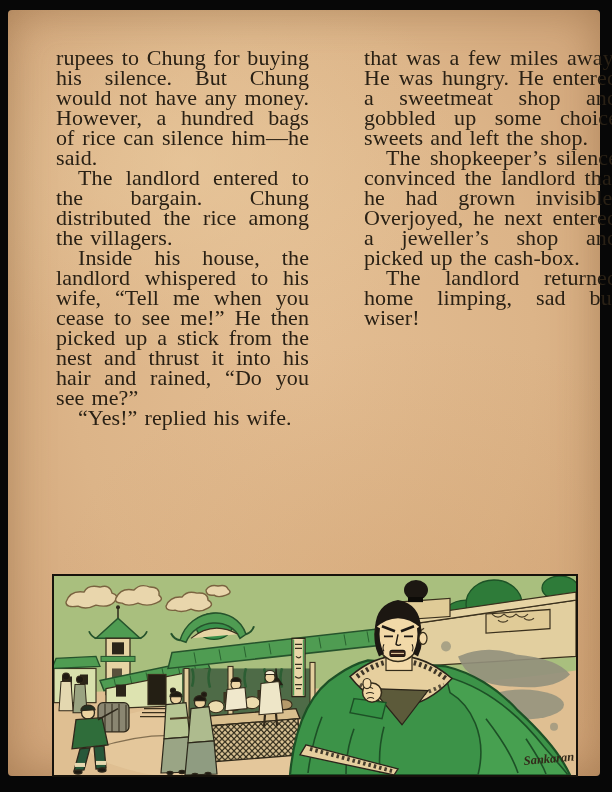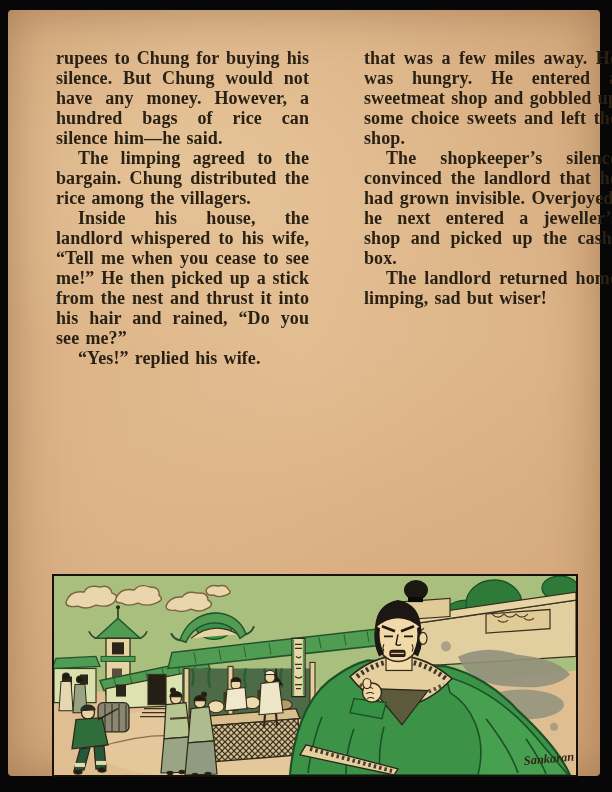--- a/index.html
+++ b/index.html
@@ -12,42 +12,42 @@
     position:absolute;left:8px;top:10px;width:592px;height:766px;
     background:
       radial-gradient(ellipse 420px 300px at 30% 20%, rgba(236,206,162,.55), rgba(0,0,0,0) 70%),
       radial-gradient(ellipse 500px 380px at 70% 80%, rgba(208,160,110,.45), rgba(0,0,0,0) 75%),
       radial-gradient(ellipse at 50% 45%, #e3bd92 0%, #dcb488 55%, #cfa277 100%);
     box-shadow:inset 0 0 45px rgba(110,72,34,.4);
     border-radius:4px;
   }
   .col{
     position:absolute;top:38px;
-    font-weight:bold;font-size:18px;line-height:20px;
+    font-weight:normal;font-size:22px;line-height:20px;
     color:#2a2115;text-align:justify;word-spacing:1.5px;
     letter-spacing:.1px;
   }
   .col p{margin:0;}
   .col p.indent{text-indent:22px;}
   .col-left{left:48px;width:253px;}
   .col-right{left:316px;width:254px;margin-left:40px;}
   .illus-frame{
     position:absolute;left:44px;top:564px;width:526px;height:203px;
     border:2.5px solid #17130c;box-sizing:border-box;background:#a9bf7e;
   }
   .illus-frame svg{display:block;width:100%;height:100%;}
 </style>
 </head>
 <body>
 
 <div class="paper">
 
   <div class="col col-left">
     <p>rupees to Chung for buying his silence. But Chung would not have any money. However, a hundred bags of rice can silence him—he said.</p>
-    <p class="indent">The limping agreed to the bargain. Chung distributed the rice among the villagers.</p>
+    <p class="indent">The landlord entered to the bargain. Chung distributed the rice among the villagers.</p>
     <p class="indent">Inside his house, the landlord whispered to his wife, “Tell me when you cease to see me!” He then picked up a stick from the nest and thrust it into his hair and rained, “Do you see me?”</p>
     <p class="indent">“Yes!” replied his wife.</p>
   </div>
 
   <div class="col col-right">
     <p>that was a few miles away. He was hungry. He entered a sweetmeat shop and gobbled up some choice sweets and left the shop.</p>
     <p class="indent">The shopkeeper’s silence convinced the landlord that he had grown invisible. Overjoyed, he next entered a jeweller’s shop and picked up the cash-box.</p>
     <p class="indent">The landlord returned home limping, sad but wiser!</p>
   </div>
 

